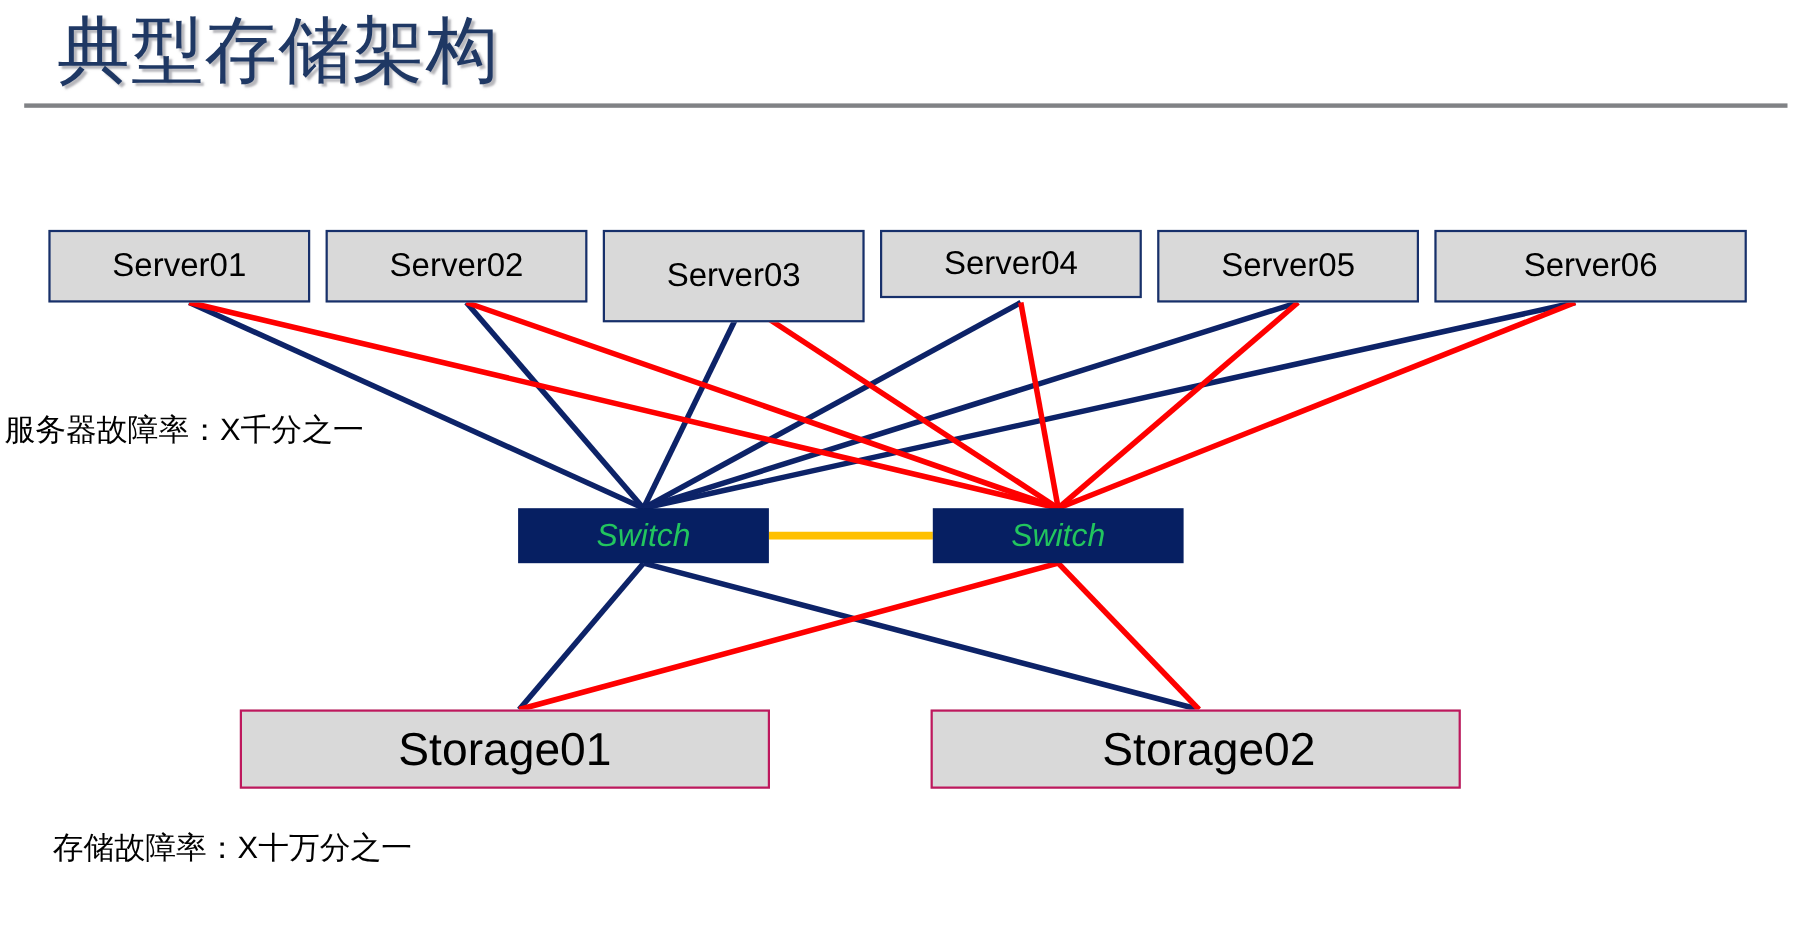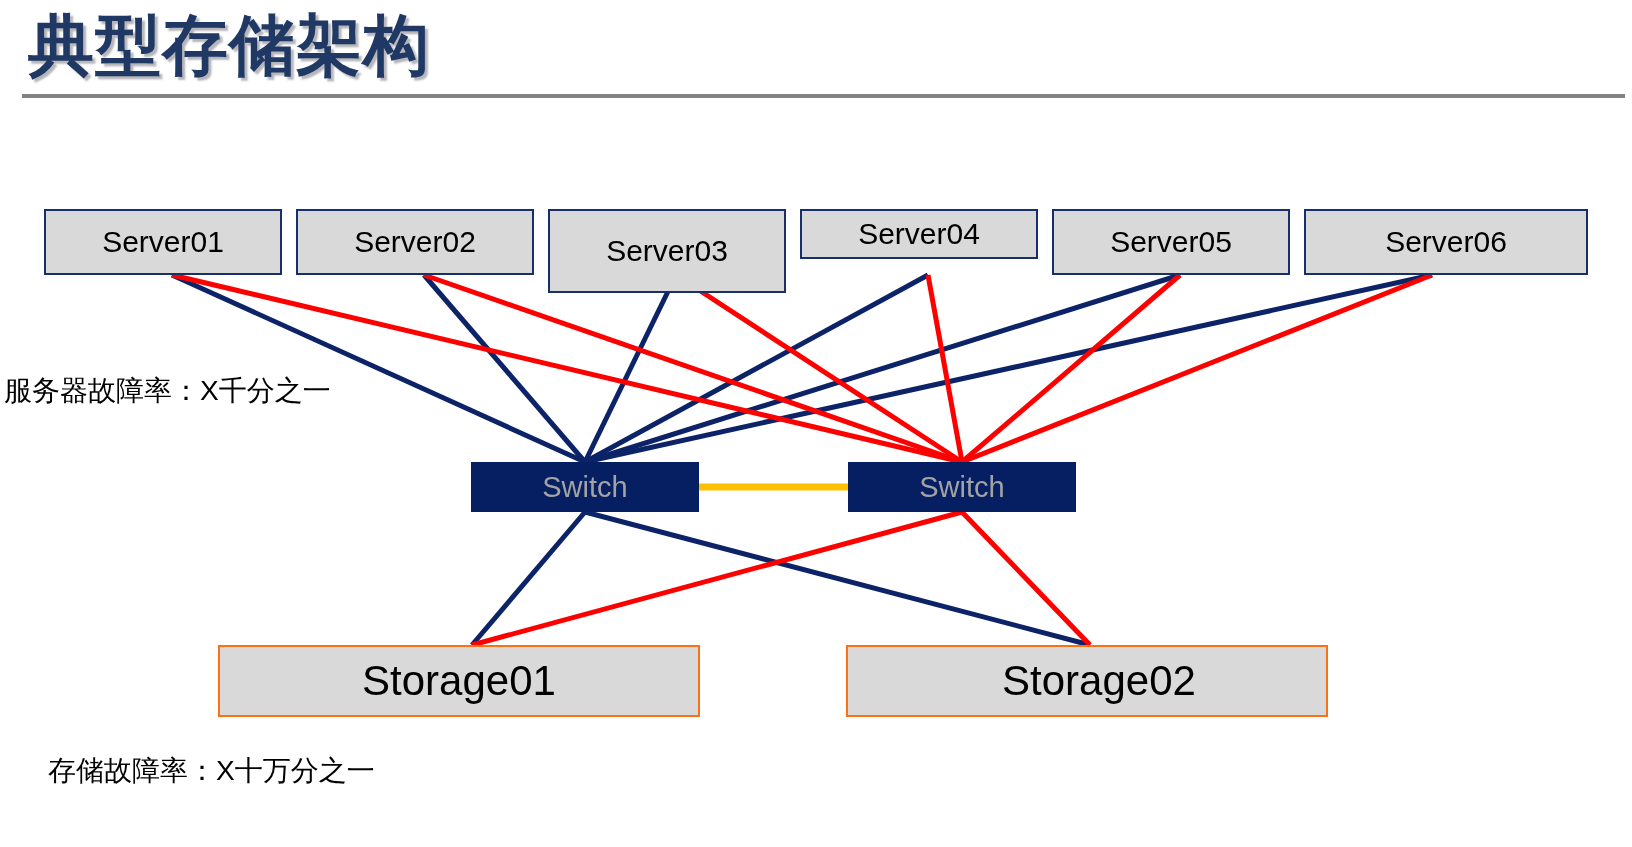--- a/index.html
+++ b/index.html
@@ -14,25 +14,25 @@
     position: relative;
     width: 1632px;
     height: 847px;
     background: #ffffff;
     overflow: hidden;
   }
 
   
   #title {
     position: absolute;
-    left: 28px;
+    left: 52px;
     top: 2px;
     font-size: 66px;
     line-height: 86px;
-    font-weight: 700;
+    font-weight: 400;
     color: #1f3864;
     letter-spacing: 1px;
     text-shadow: 3px 3px 2px rgba(120,120,130,0.55);
     white-space: nowrap;
   }
   #title-rule {
     position: absolute;
     left: 22px;
     top: 94px;
     width: 1603px;
@@ -62,34 +62,35 @@
     background: #d9d9d9;
     border: 2px solid #17306b;
     font-size: 30px;
     color: #000000;
     width: 238px;
     height: 66px;
     top: 209px;
   }
   .storage {
     background: #d9d9d9;
-    border: 2px solid #f97316;
+    border: 2px solid #be185d;
     font-size: 42px;
     color: #000000;
     height: 72px;
     top: 645px;
   }
   .switch {
     background: #061f62;
     border: none;
-    color: #a3a3a3;
+    color: #22c55e;
     font-size: 29px;
     width: 228px;
     height: 50px;
     top: 462px;
+    font-style: italic;
   }
 
   
   .note {
     position: absolute;
     font-size: 28px;
     color: #000000;
     white-space: nowrap;
   }
   #note-server { left: 4px;  top: 372px; }
@@ -141,21 +142,21 @@
       </g>
     <g id="g-interswitch">
         <line x1="699" y1="487" x2="848" y2="487" stroke="#ffc000" stroke-width="7" stroke-linecap="butt"></line>
       </g>
   </svg>
 
   <div id="servers">
       <div class="node server" style="left: 44px; top: 209px; width: 238px; height: 66px;">Server01</div>
       <div class="node server" style="left: 296px; top: 209px; width: 238px; height: 66px;">Server02</div>
       <div class="node server" style="left: 548px; top: 209px; width: 238px; height: 84px;">Server03</div>
-      <div class="node server" style="left: 800px; top: 209px; width: 238px; height: 50px;">Server04</div>
+      <div class="node server" style="left: 800px; top: 209px; width: 238px; height: 62px;">Server04</div>
       <div class="node server" style="left: 1052px; top: 209px; width: 238px; height: 66px;">Server05</div>
       <div class="node server" style="left: 1304px; top: 209px; width: 284px; height: 66px;">Server06</div>
     </div>
   <div id="switches">
       <div class="node switch" style="left: 471px; top: 462px; width: 228px; height: 50px;">Switch</div>
       <div class="node switch" style="left: 848px; top: 462px; width: 228px; height: 50px;">Switch</div>
     </div>
   <div id="storages">
       <div class="node storage" style="left: 218px; top: 645px; width: 482px; height: 72px;">Storage01</div>
       <div class="node storage" style="left: 846px; top: 645px; width: 482px; height: 72px; padding-left: 24px;">Storage02</div>

